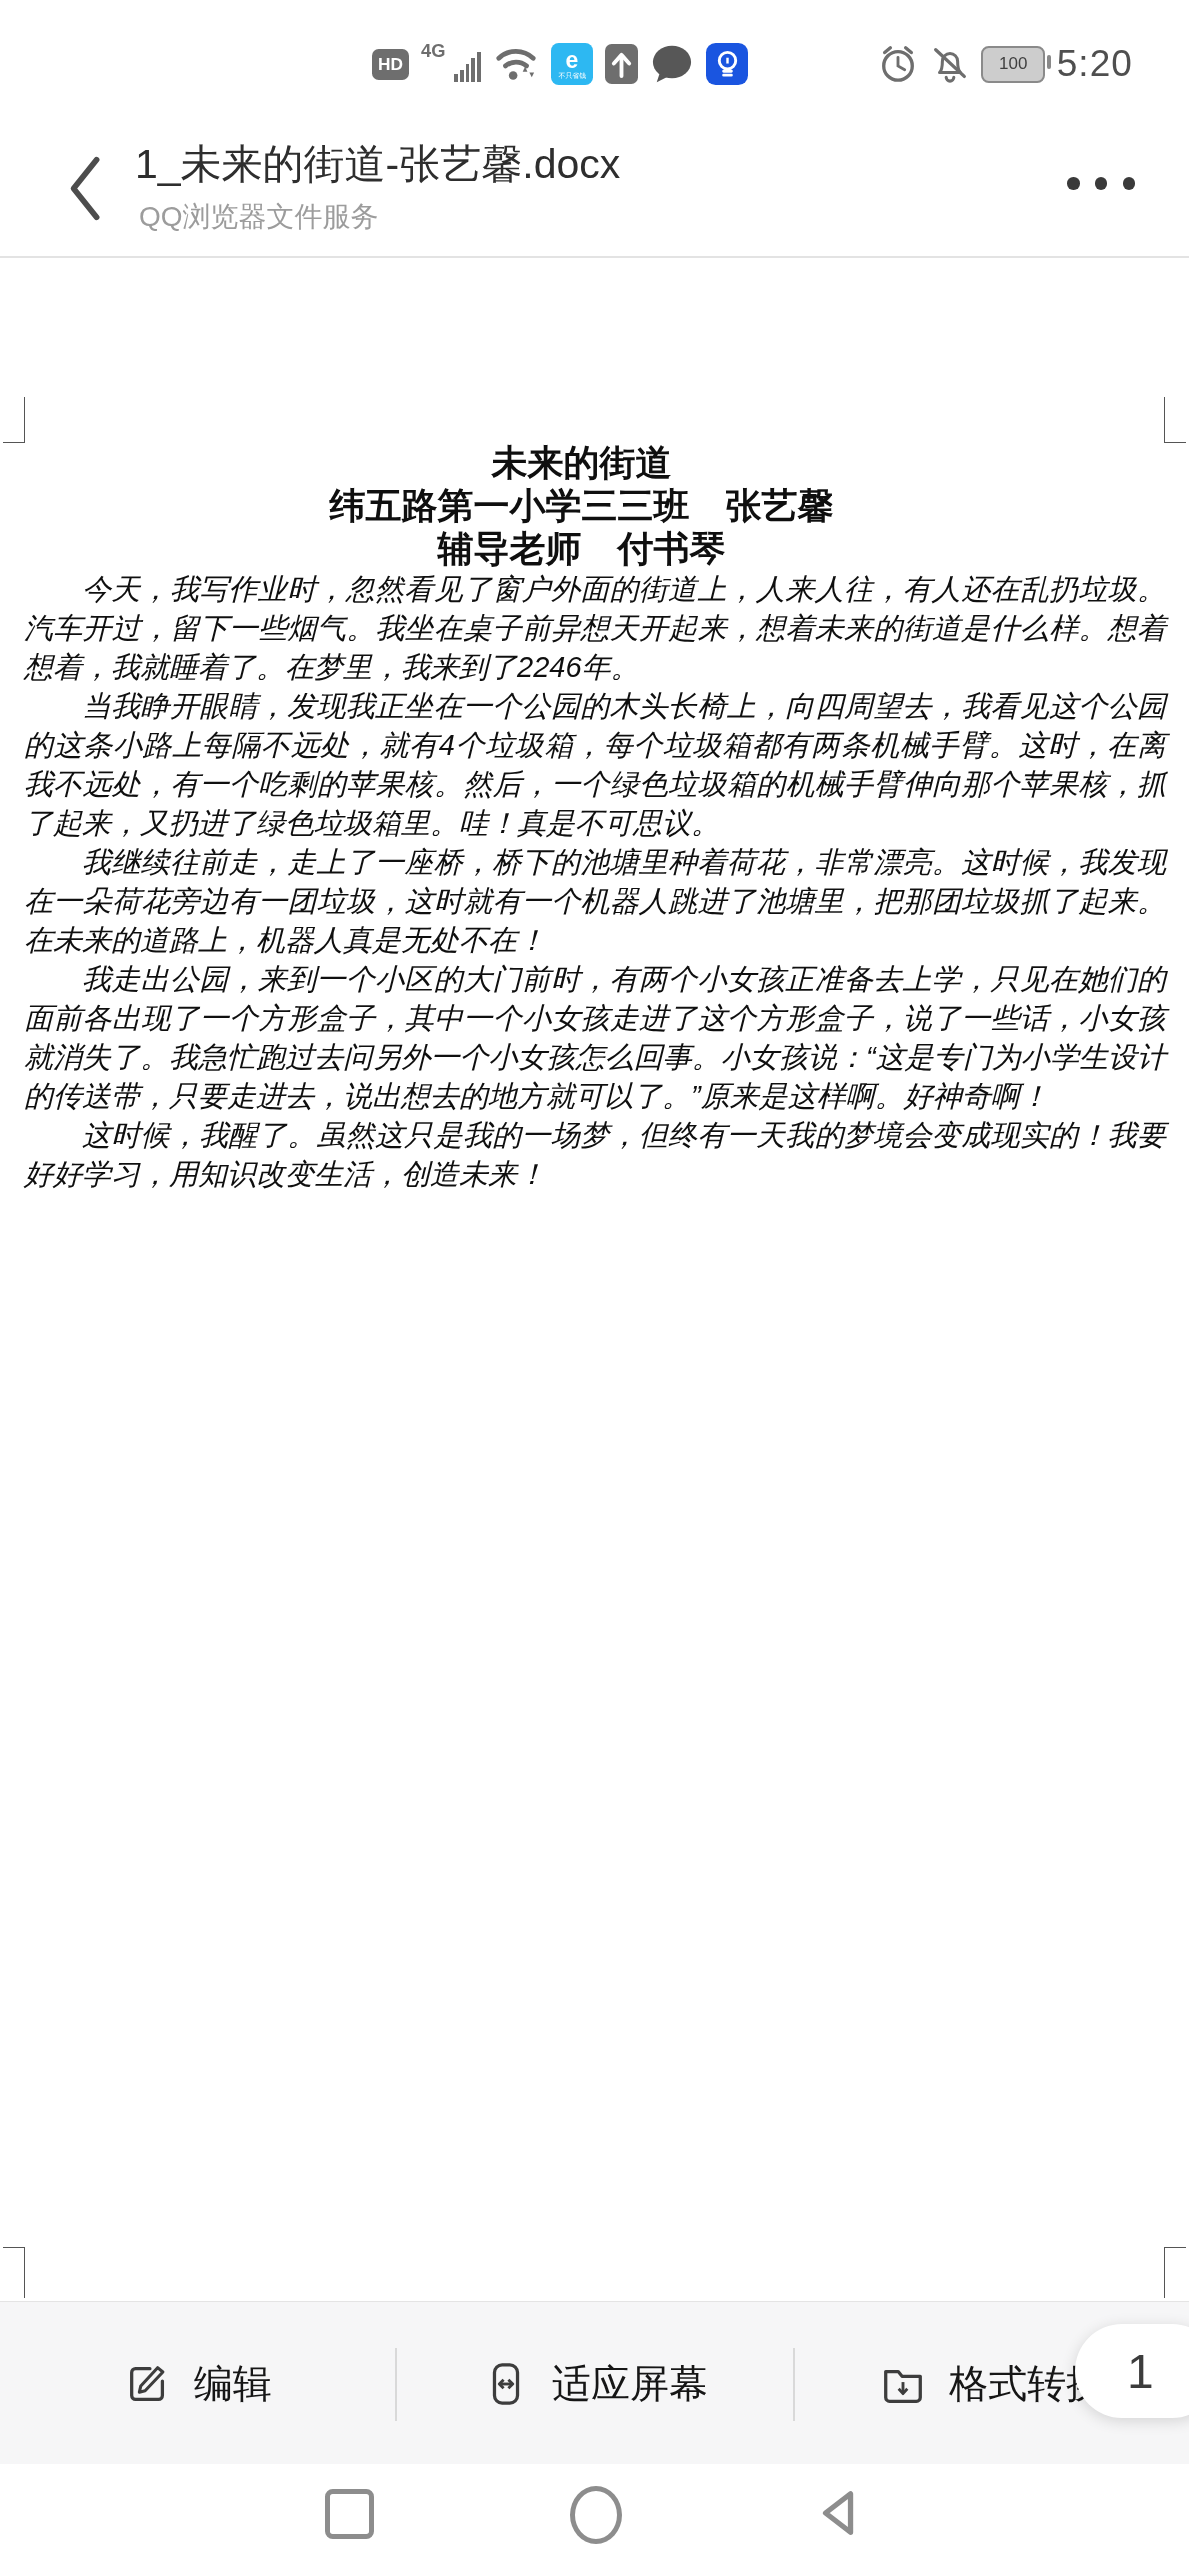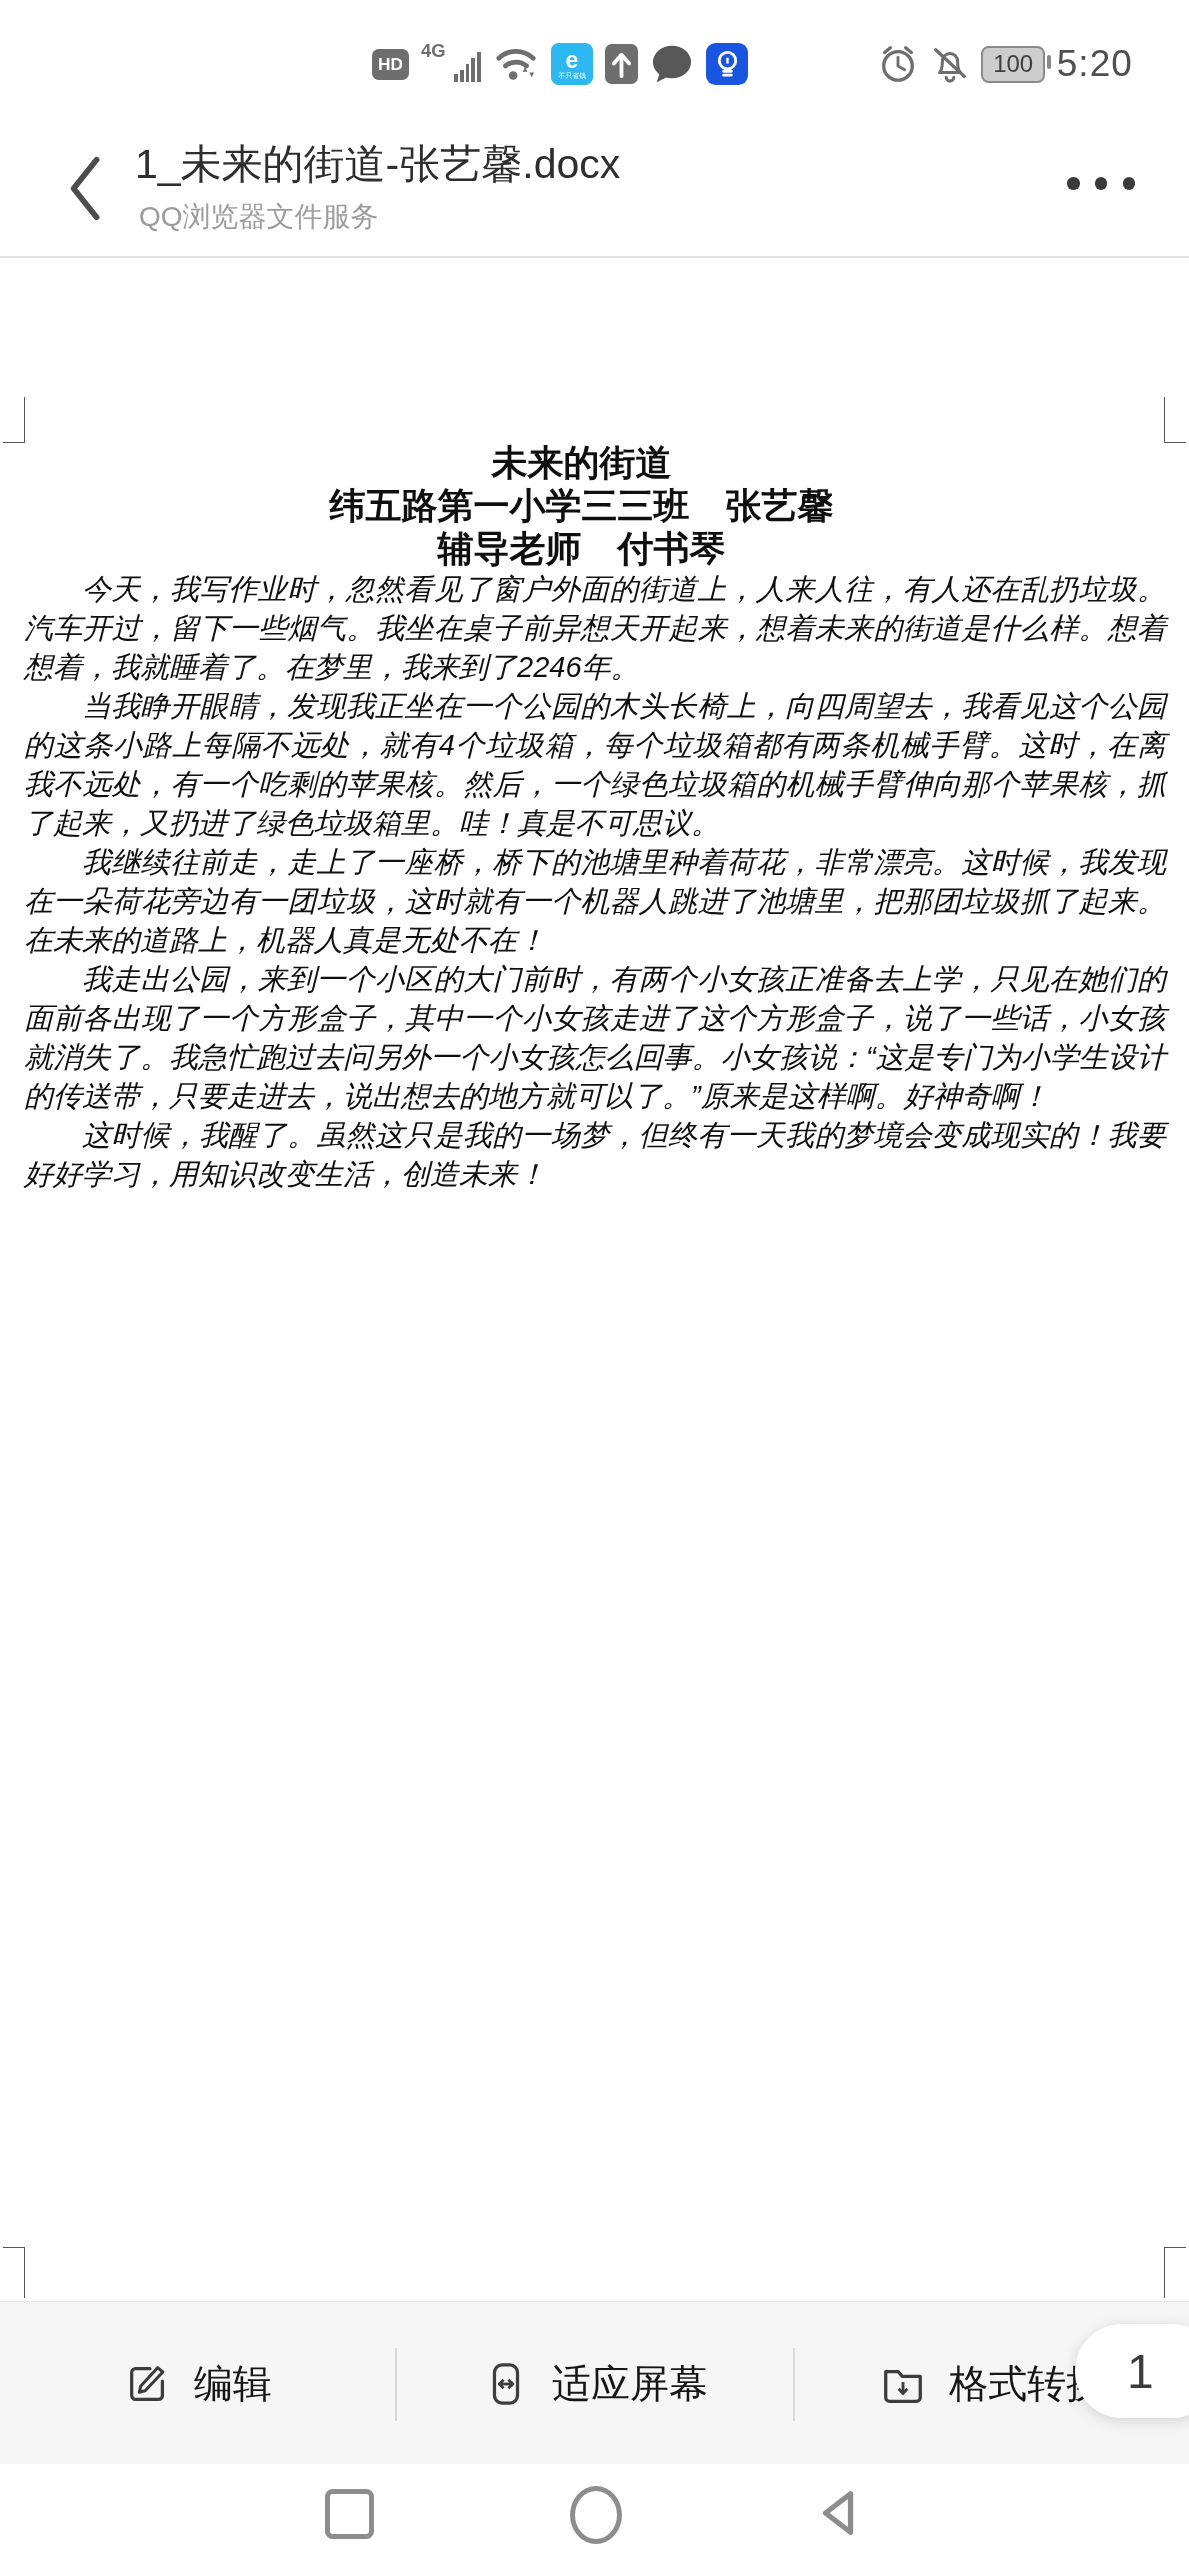--- a/index.html
+++ b/index.html
@@ -19,21 +19,21 @@
   .network .bars i{display:block;width:3.9px;background:#6e6e6e;}
   .eapp{width:42px;height:42px;background:#2db8f2;border-radius:7.7px;display:flex;flex-direction:column;
     align-items:center;justify-content:center;line-height:1;}
   .eapp .e{color:#fff;font-weight:bold;font-size:23px;}
   .eapp .sub{color:#fff;font-size:7.7px;transform:scale(.9);white-space:nowrap;}
   .upload-ic{width:33px;height:40px;background:#6e6e6e;border-radius:6.7px;display:flex;align-items:center;justify-content:center;}
   .bulb-ic{width:42px;height:42px;background:#1a55e0;border-radius:9.6px;display:flex;align-items:center;justify-content:center;}
   .status-right{position:absolute;left:878px;top:44px;height:40px;display:flex;align-items:center;gap:11.6px;}
   .battery{position:relative;width:60px;height:33px;border:2.9px solid #8a8a8a;border-radius:7.7px;
     background:#cdcdcd;display:flex;align-items:center;justify-content:center;
-    font-size:24px;color:#3f3f3f;}
+    font-size:17px;color:#3f3f3f;}
   .battery .nub{position:absolute;right:-7.7px;top:7.7px;width:3.9px;height:13.5px;background:#8a8a8a;border-radius:1.9px;}
   .clock-time{font-size:37px;color:#4f4f4f;letter-spacing:1px;}
 
   
   .back-btn{position:absolute;left:64px;top:152px;width:46px;height:73px;cursor:pointer;}
   .hdr-title{position:absolute;left:135px;top:137px;font-size:41px;color:#2e2e2e;white-space:nowrap;}
   .hdr-sub{position:absolute;left:139px;top:198px;font-size:28px;color:#9c9c9c;}
   .more-btn{position:absolute;left:1067px;top:177px;display:flex;gap:15.4px;cursor:pointer;}
   .more-btn i{width:12.5px;height:12.5px;border-radius:50%;background:#3a3a3a;display:block;}
   .hdr-divider{position:absolute;left:0;top:256px;width:1190px;height:1.9px;background:#e3e3e3;}

